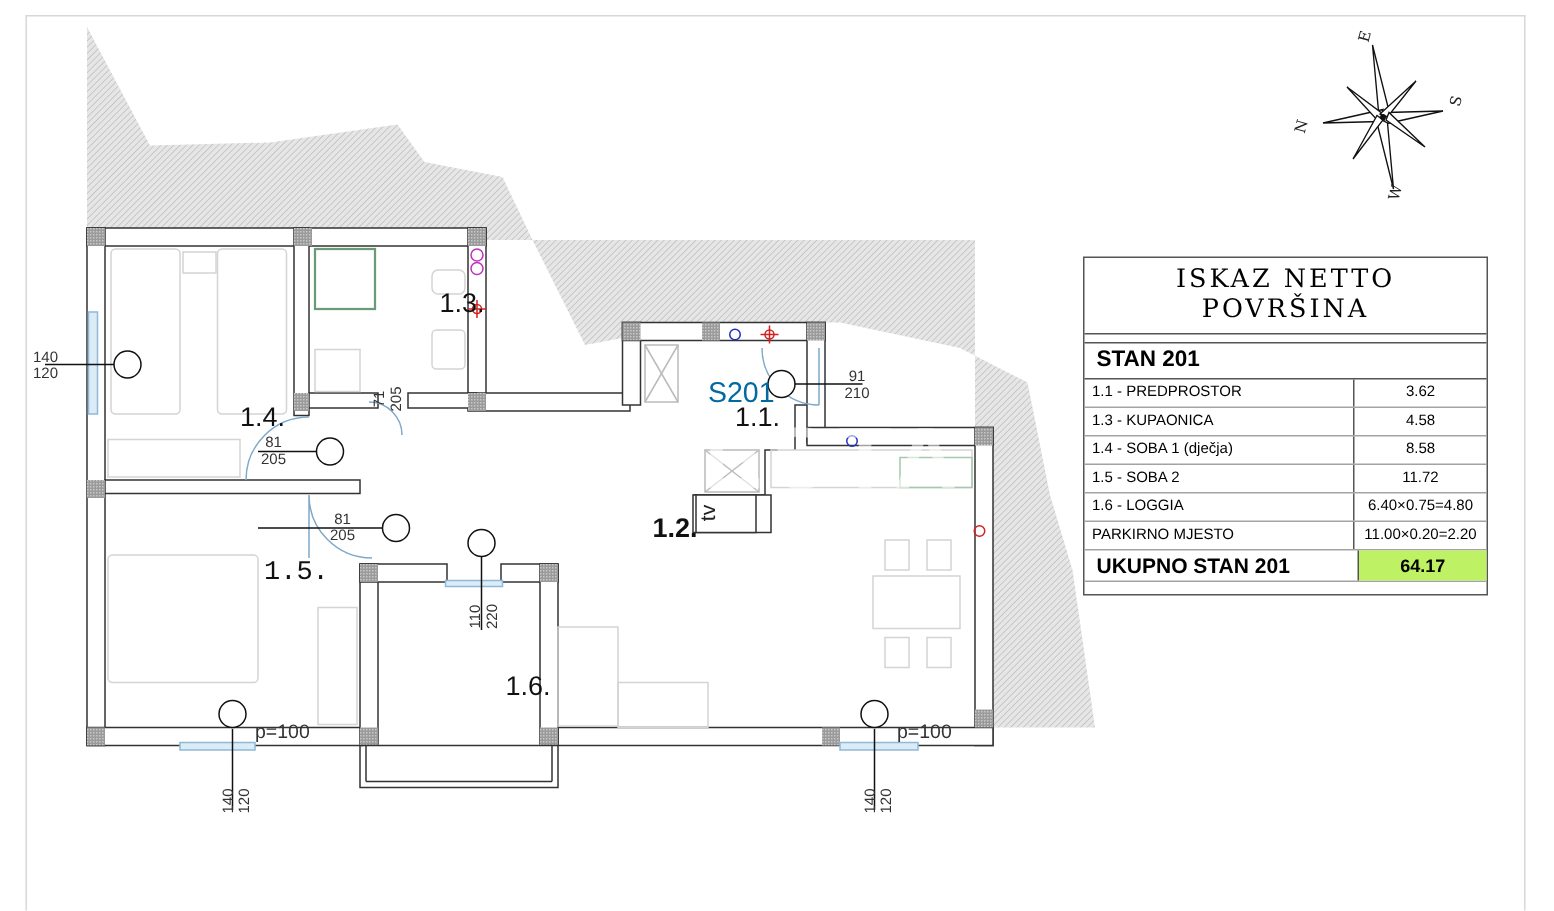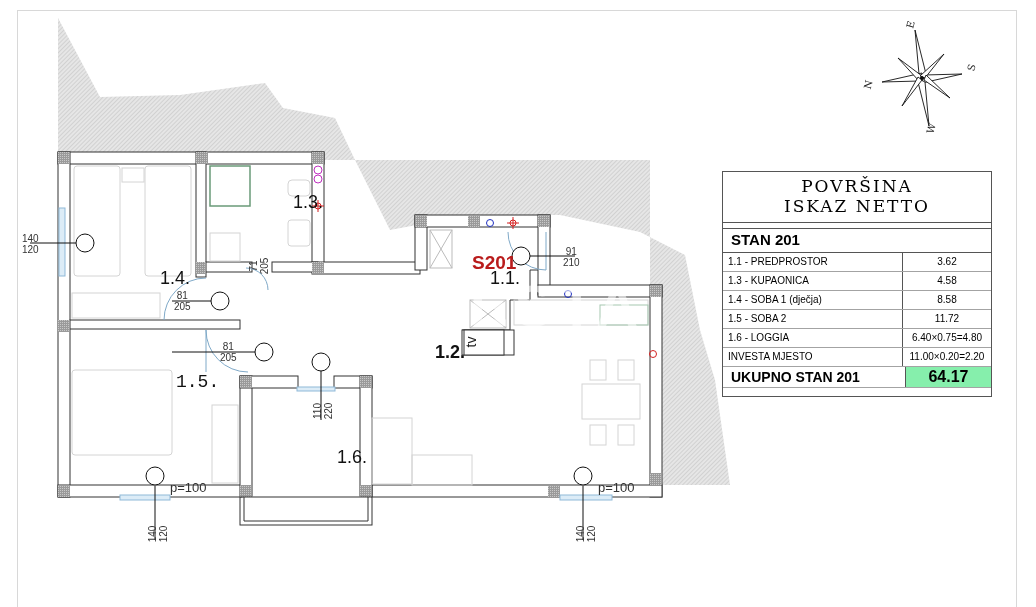--- a/index.html
+++ b/index.html
@@ -3,35 +3,35 @@
 <meta charset="utf-8">
 <style>
   html, body { margin:0; padding:0; background:#fff; }
   body { width:1036px; height:607px; position:relative; overflow:hidden; font-family:"Liberation Sans", sans-serif; }
   .frame { position:absolute; left:17px; top:10px; width:1000px; height:600px; border-left:1px solid #d8d8d8; border-top:1px solid #d8d8d8; border-right:1px solid #d8d8d8; box-sizing:border-box; }
   svg.plan { position:absolute; left:0; top:0; }
   .room-label { position:absolute; font-size:18px; color:#111;margin-left:44px; }
   .dim { position:absolute; font-size:10px; color:#333; line-height:11px; text-align:center; }
   .dim.vert { transform:rotate(-90deg); transform-origin:center; }
   .pnote { position:absolute; font-size:13px; color:#333; }
-  .unit-code { position:absolute; font-size:19px; font-weight:bold; color:#b91c1c; }
+  .unit-code { position:absolute; font-size:19px; font-weight:normal; color:#0369a1; }
   .tv { position:absolute; font-size:14px; color:#222; transform:rotate(-90deg); }
   .watermark { position:absolute; left:355px; top:272px; font-size:58px; font-weight:bold; color:rgba(255,255,255,0.55); letter-spacing:6px; }
   .watermark-sub { position:absolute; left:355px; top:322px; font-size:11px; color:rgba(255,255,255,0.6); letter-spacing:2px; }
   
   .area-table { position:absolute; left:722px; top:171px; width:268px; border:1px solid #555; background:#fff; }
   .area-title { text-align:center; font-family:"DejaVu Serif", serif; font-size:17px; letter-spacing:2px; line-height:20px; padding:4px 0 6px; border-bottom:1px solid #555; }
   .spacer { height:5px; border-bottom:1px solid #555; }
   .unit-row { font-weight:bold; font-size:15px; padding:2px 8px; border-bottom:1px solid #555; height:19px; }
   .row { display:flex; border-bottom:1px solid #a3a3a3; height:18px; font-size:10px; line-height:18px; }
   .row .l { width:174px; padding-left:5px; border-right:1px solid #555; }
   .row .v { flex:1; text-align:center; }
   .row.total { height:20px; line-height:20px; }
   .row.total .l { font-weight:bold; font-size:14px; padding-left:8px; }
-  .row.total .v { background:#86efac; font-weight:bold; font-size:16px; }
+  .row.total .v { background:#bef264; font-weight:bold; font-size:12px; }
   .row.last { border-bottom:none; height:8px; }
   .compass-letter { position:absolute; font-size:10px; font-family:"DejaVu Serif", serif; color:#222; }
 </style>
 </head>
 <body>
 
 <div class="frame"></div>
 
 <svg class="plan" width="1036" height="607">
   <defs>
@@ -244,22 +244,22 @@
 <div class="dim vert" style="left:563px;top:523px;width:46px;">
   <div>140</div>
   <div>120</div>
 </div>
 
 <span class="pnote" style="left:170px;top:480px;">p=100</span>
 <span class="pnote" style="left:598px;top:480px;">p=100</span>
 
 <div class="area-table">
   <div class="area-title">
+    <div>ISKAZ NETTO</div>
     <div>POVRŠINA</div>
-    <div>ISKAZ NETTO</div>
   </div>
   <div class="spacer"></div>
   <div class="unit-row">STAN 201</div>
   <div class="row">
       <div class="l">1.1 - PREDPROSTOR</div>
       <div class="v">3.62</div>
     </div>
   <div class="row">
       <div class="l">1.3 - KUPAONICA</div>
       <div class="v">4.58</div>
@@ -270,21 +270,21 @@
     </div>
   <div class="row">
       <div class="l">1.5 - SOBA 2</div>
       <div class="v">11.72</div>
     </div>
   <div class="row">
       <div class="l">1.6 - LOGGIA</div>
       <div class="v">6.40×0.75=4.80</div>
     </div>
   <div class="row">
-      <div class="l">INVESTA MJESTO</div>
+      <div class="l">PARKIRNO MJESTO</div>
       <div class="v">11.00×0.20=2.20</div>
     </div>
   <div class="row total">
       <div class="l">UKUPNO STAN 201</div>
       <div class="v">64.17</div>
     </div>
   <div class="row last"></div>
 </div>
 
 </body></html>

